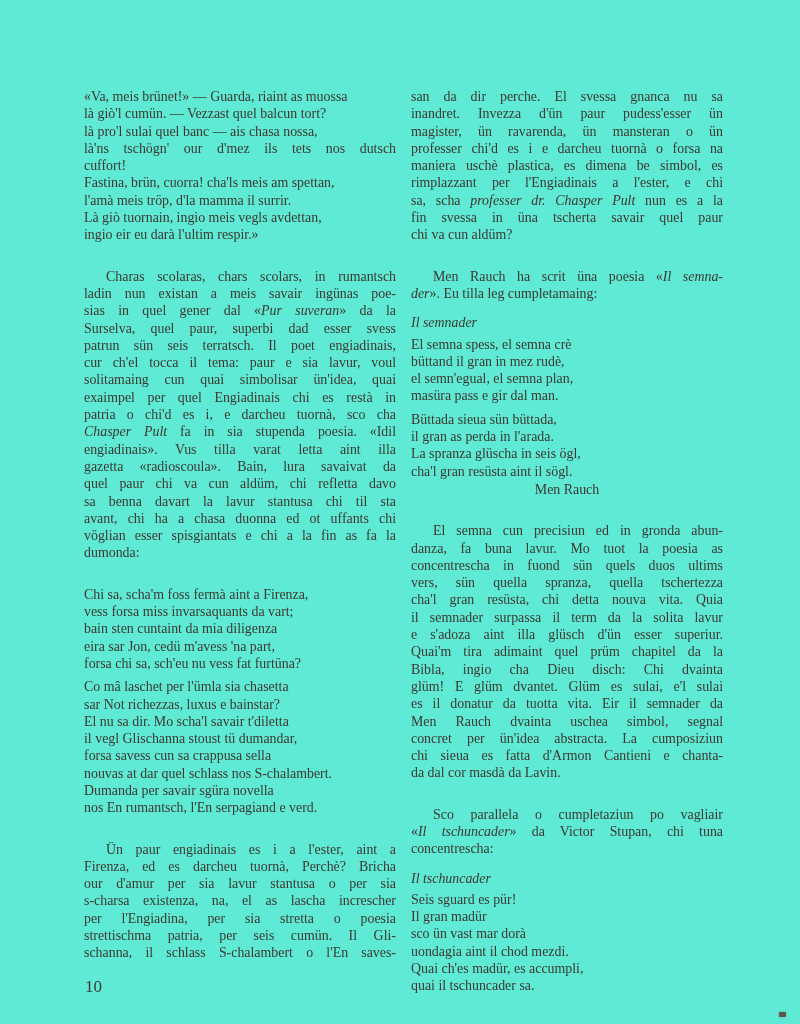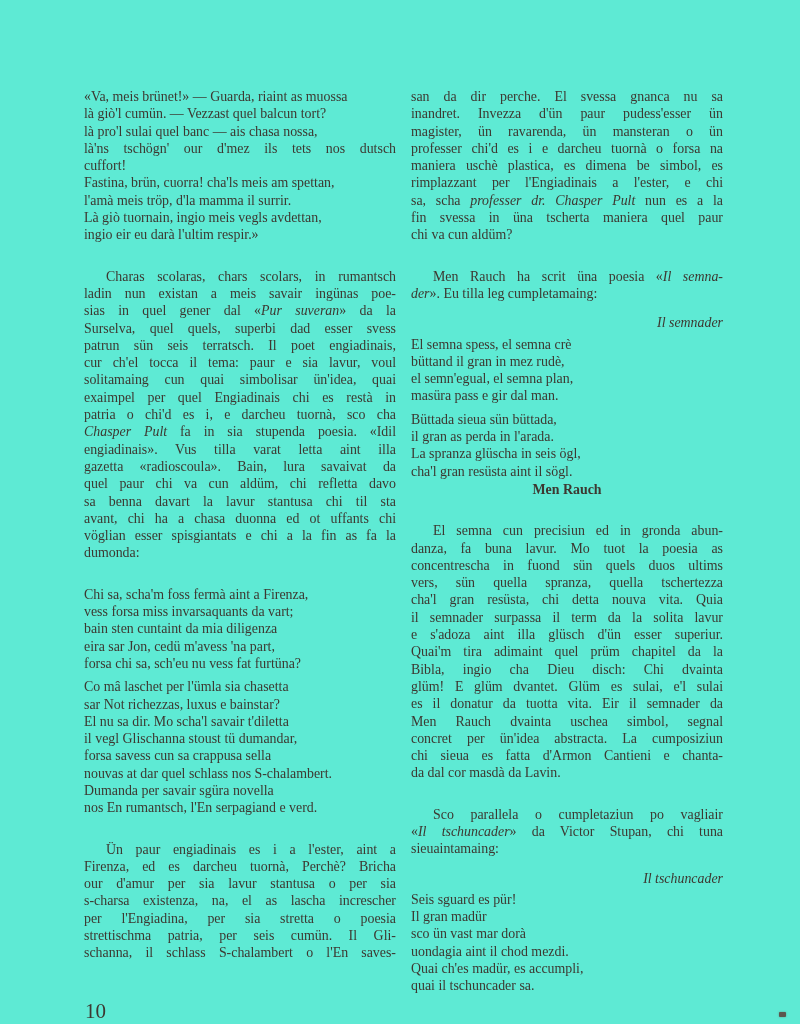--- a/index.html
+++ b/index.html
@@ -18,26 +18,26 @@
   .col-left{left:84px;}
   .col-right{left:411px;}
   .block{margin:0;}
   .block + .block{margin-top:24px;}
   .line{min-height:17.3px;}
   
   .line.just{text-align:justify;text-align-last:justify;}
   .line.indent{text-indent:22px;}
   .poem .line{text-align:left;}
   .col .poem + .poem{margin-top:6px;}
-  .col .heading{margin-top:12px;margin-bottom:4px;font-style:italic;text-align:right;}
+  .col .heading{margin-top:12px;margin-bottom:4px;font-style:italic;text-align:left;}
   .col .heading + .poem{margin-top:0;}
-  .col .attribution{margin-top:1px;text-align:center;font-weight:bold;}
+  .col .attribution{margin-top:1px;text-align:center;}
   .page-number{
-    position:absolute;left:85px;top:999px;
-    font-size:21px;color:#3d3831;font-family:Liberation Serif, serif;
+    position:absolute;left:85px;top:977px;
+    font-size:17px;color:#3d3831;font-family:Liberation Serif, serif;
   }
   .speck{
     position:absolute;left:779px;top:1012px;width:7px;height:5px;
     background:#5c564d;border-radius:1px;
     box-shadow:0 0 2px rgba(92,86,77,.55);
   }
   i{}
 </style>
 </head>
 <body>
@@ -52,21 +52,21 @@
         <div class="line">cuffort!</div>
         <div class="line">Fastina, brün, cuorra! cha'ls meis am spettan,</div>
         <div class="line">l'amà meis tröp, d'la mamma il surrir.</div>
         <div class="line">Là giò tuornain, ingio meis vegls avdettan,</div>
         <div class="line">ingio eir eu darà l'ultim respir.»</div>
       </div>
       <div class="block paragraph">
         <div class="line just indent">Charas scolaras, chars scolars, in rumantsch</div>
         <div class="line just">ladin nun existan a meis savair ingünas poe-</div>
         <div class="line just">sias in quel gener dal «<i>Pur suveran</i>» da la</div>
-        <div class="line just">Surselva, quel quels, superbi dad esser svess</div>
+        <div class="line just">Surselva, quel paur, superbi dad esser svess</div>
         <div class="line just">patrun sün seis terratsch. Il poet engiadinais,</div>
         <div class="line just">cur ch'el tocca il tema: paur e sia lavur, voul</div>
         <div class="line just">solitamaing cun quai simbolisar ün'idea, quai</div>
         <div class="line just">exaimpel per quel Engiadinais chi es restà in</div>
         <div class="line just">patria o chi'd es i, e darcheu tuornà, sco cha</div>
         <div class="line just"><i>Chasper Pult</i> fa in sia stupenda poesia. «Idil</div>
         <div class="line just">engiadinais». Vus tilla varat letta aint illa</div>
         <div class="line just">gazetta «radioscoula». Bain, lura savaivat da</div>
         <div class="line just">quel paur chi va cun aldüm, chi refletta davo</div>
         <div class="line just">sa benna davart la lavur stantusa chi til sta</div>
@@ -103,21 +103,21 @@
     </div>
   <div class="col col-right" id="col-right">
       <div class="block paragraph">
         <div class="line just">san da dir perche. El svessa gnanca nu sa</div>
         <div class="line just">inandret. Invezza d'ün paur pudess'esser ün</div>
         <div class="line just">magister, ün ravarenda, ün mansteran o ün</div>
         <div class="line just">professer chi'd es i e darcheu tuornà o forsa na</div>
         <div class="line just">maniera uschè plastica, es dimena be simbol, es</div>
         <div class="line just">rimplazzant per l'Engiadinais a l'ester, e chi</div>
         <div class="line just">sa, scha <i>professer dr. Chasper Pult</i> nun es a la</div>
-        <div class="line just">fin svessa in üna tscherta maniera quel paur</div>
+        <div class="line just">fin svessa in üna tscherta savair quel paur</div>
         <div class="line">chi va cun aldüm?</div>
       </div>
       <div class="block paragraph">
         <div class="line just indent">Men Rauch ha scrit üna poesia «<i>Il semna-</i></div>
         <div class="line"><i>der</i>». Eu tilla leg cumpletamaing:</div>
       </div>
       <div class="block heading">Il semnader</div>
       <div class="block poem">
         <div class="line">El semna spess, el semna crè</div>
         <div class="line">büttand il gran in mez rudè,</div>
@@ -144,21 +144,21 @@
         <div class="line just">glüm! E glüm dvantet. Glüm es sulai, e'l sulai</div>
         <div class="line just">es il donatur da tuotta vita. Eir il semnader da</div>
         <div class="line just">Men Rauch dvainta uschea simbol, segnal</div>
         <div class="line just">concret per ün'idea abstracta. La cumposiziun</div>
         <div class="line just">chi sieua es fatta d'Armon Cantieni e chanta-</div>
         <div class="line">da dal cor masdà da Lavin.</div>
       </div>
       <div class="block paragraph">
         <div class="line just indent">Sco parallela o cumpletaziun po vagliair</div>
         <div class="line just">«<i>Il tschuncader</i>» da Victor Stupan, chi tuna</div>
-        <div class="line">sieuaintamaing:</div>
+        <div class="line">concentrescha:</div>
       </div>
       <div class="block heading">Il tschuncader</div>
       <div class="block poem">
         <div class="line">Seis sguard es pür!</div>
         <div class="line">Il gran madür</div>
         <div class="line">sco ün vast mar dorà</div>
         <div class="line">uondagia aint il chod mezdi.</div>
         <div class="line">Quai ch'es madür, es accumpli,</div>
         <div class="line">quai il tschuncader sa.</div>
       </div>

